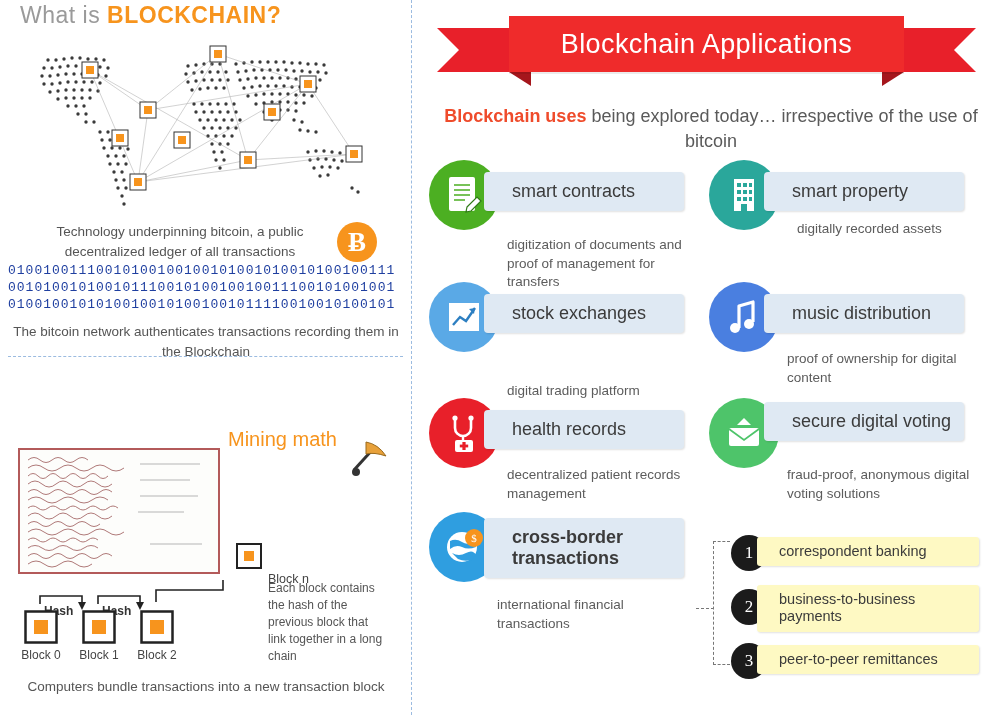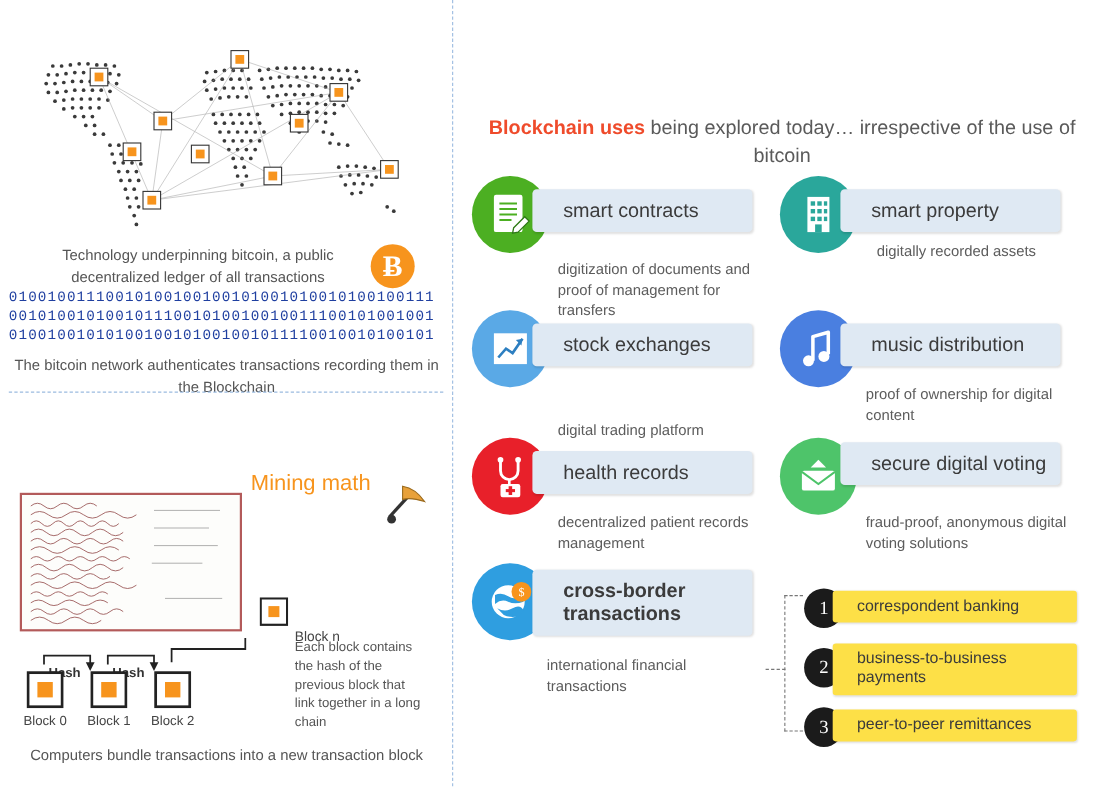--- a/index.html
+++ b/index.html
@@ -319,21 +319,21 @@
     color: #fff;
     font-size: 17px;
     text-align: center;
     line-height: 36px;
     font-family: "Liberation Serif", serif;
   }
   .num-pill {
     position: absolute;
     left: 26px; top: 2px;
     width: 222px;
-    background: #fde047;
+    background: #fef9c3;
     border-radius: 3px;
     padding: 6px 10px 6px 22px;
     font-size: 14.5px;
     color: #3b3b3b;
     box-shadow: 1px 1px 2px rgba(0,0,0,.12);
     line-height: 1.2;
     box-sizing: border-box;
   }
   .bracket {
     position: absolute;
@@ -350,20 +350,23 @@
     border-top: 1px dashed #777;
   }
 </style>
 </head>
 <body>
 
 <div class="page">
 
   <div class="left-col">
 
+    <div class="what-is">
+      <span>What is </span><span class="hl">BLOCKCHAIN?</span>
+    </div>
 
     <div class="map-wrap">
       <svg class="map-canvas" width="396" height="190" viewBox="0 0 396 190">
         <g id="dots" fill="#3a3a3a">
 
           <g>
 
             <g>
               <circle cx="40" cy="28" r="1.7"></circle>
                 <circle cx="48" cy="28" r="1.7"></circle>
@@ -717,20 +720,27 @@
       <div class="blk-label" style="left:-7px;">Block 0</div>
       <div class="blk-label" style="left:51px;">Block 1</div>
       <div class="blk-label" style="left:109px;">Block 2</div>
     </div>
 
     <div class="bundle-caption">Computers bundle transactions into a new transaction block</div>
   </div>
 
   <div class="right-col">
 
+    <div class="app-ribbon-wrap">
+      <div class="ribbon-tail l"></div>
+      <div class="ribbon-tail r"></div>
+      <div class="ribbon-fold-l"></div>
+      <div class="ribbon-fold-r"></div>
+      <div class="app-ribbon">Blockchain Applications</div>
+    </div>
 
     <div class="uses-line">
       <span class="accent">Blockchain uses</span><span> being explored today… irrespective of the use of bitcoin</span>
     </div>
 
     <div class="apps-grid">
 
       <div class="app-item" style="left:0px; top:0px;">
         <div class="app-icon" style="background:#4caf22;">
           <svg width="38" height="42" viewBox="0 0 38 42">

